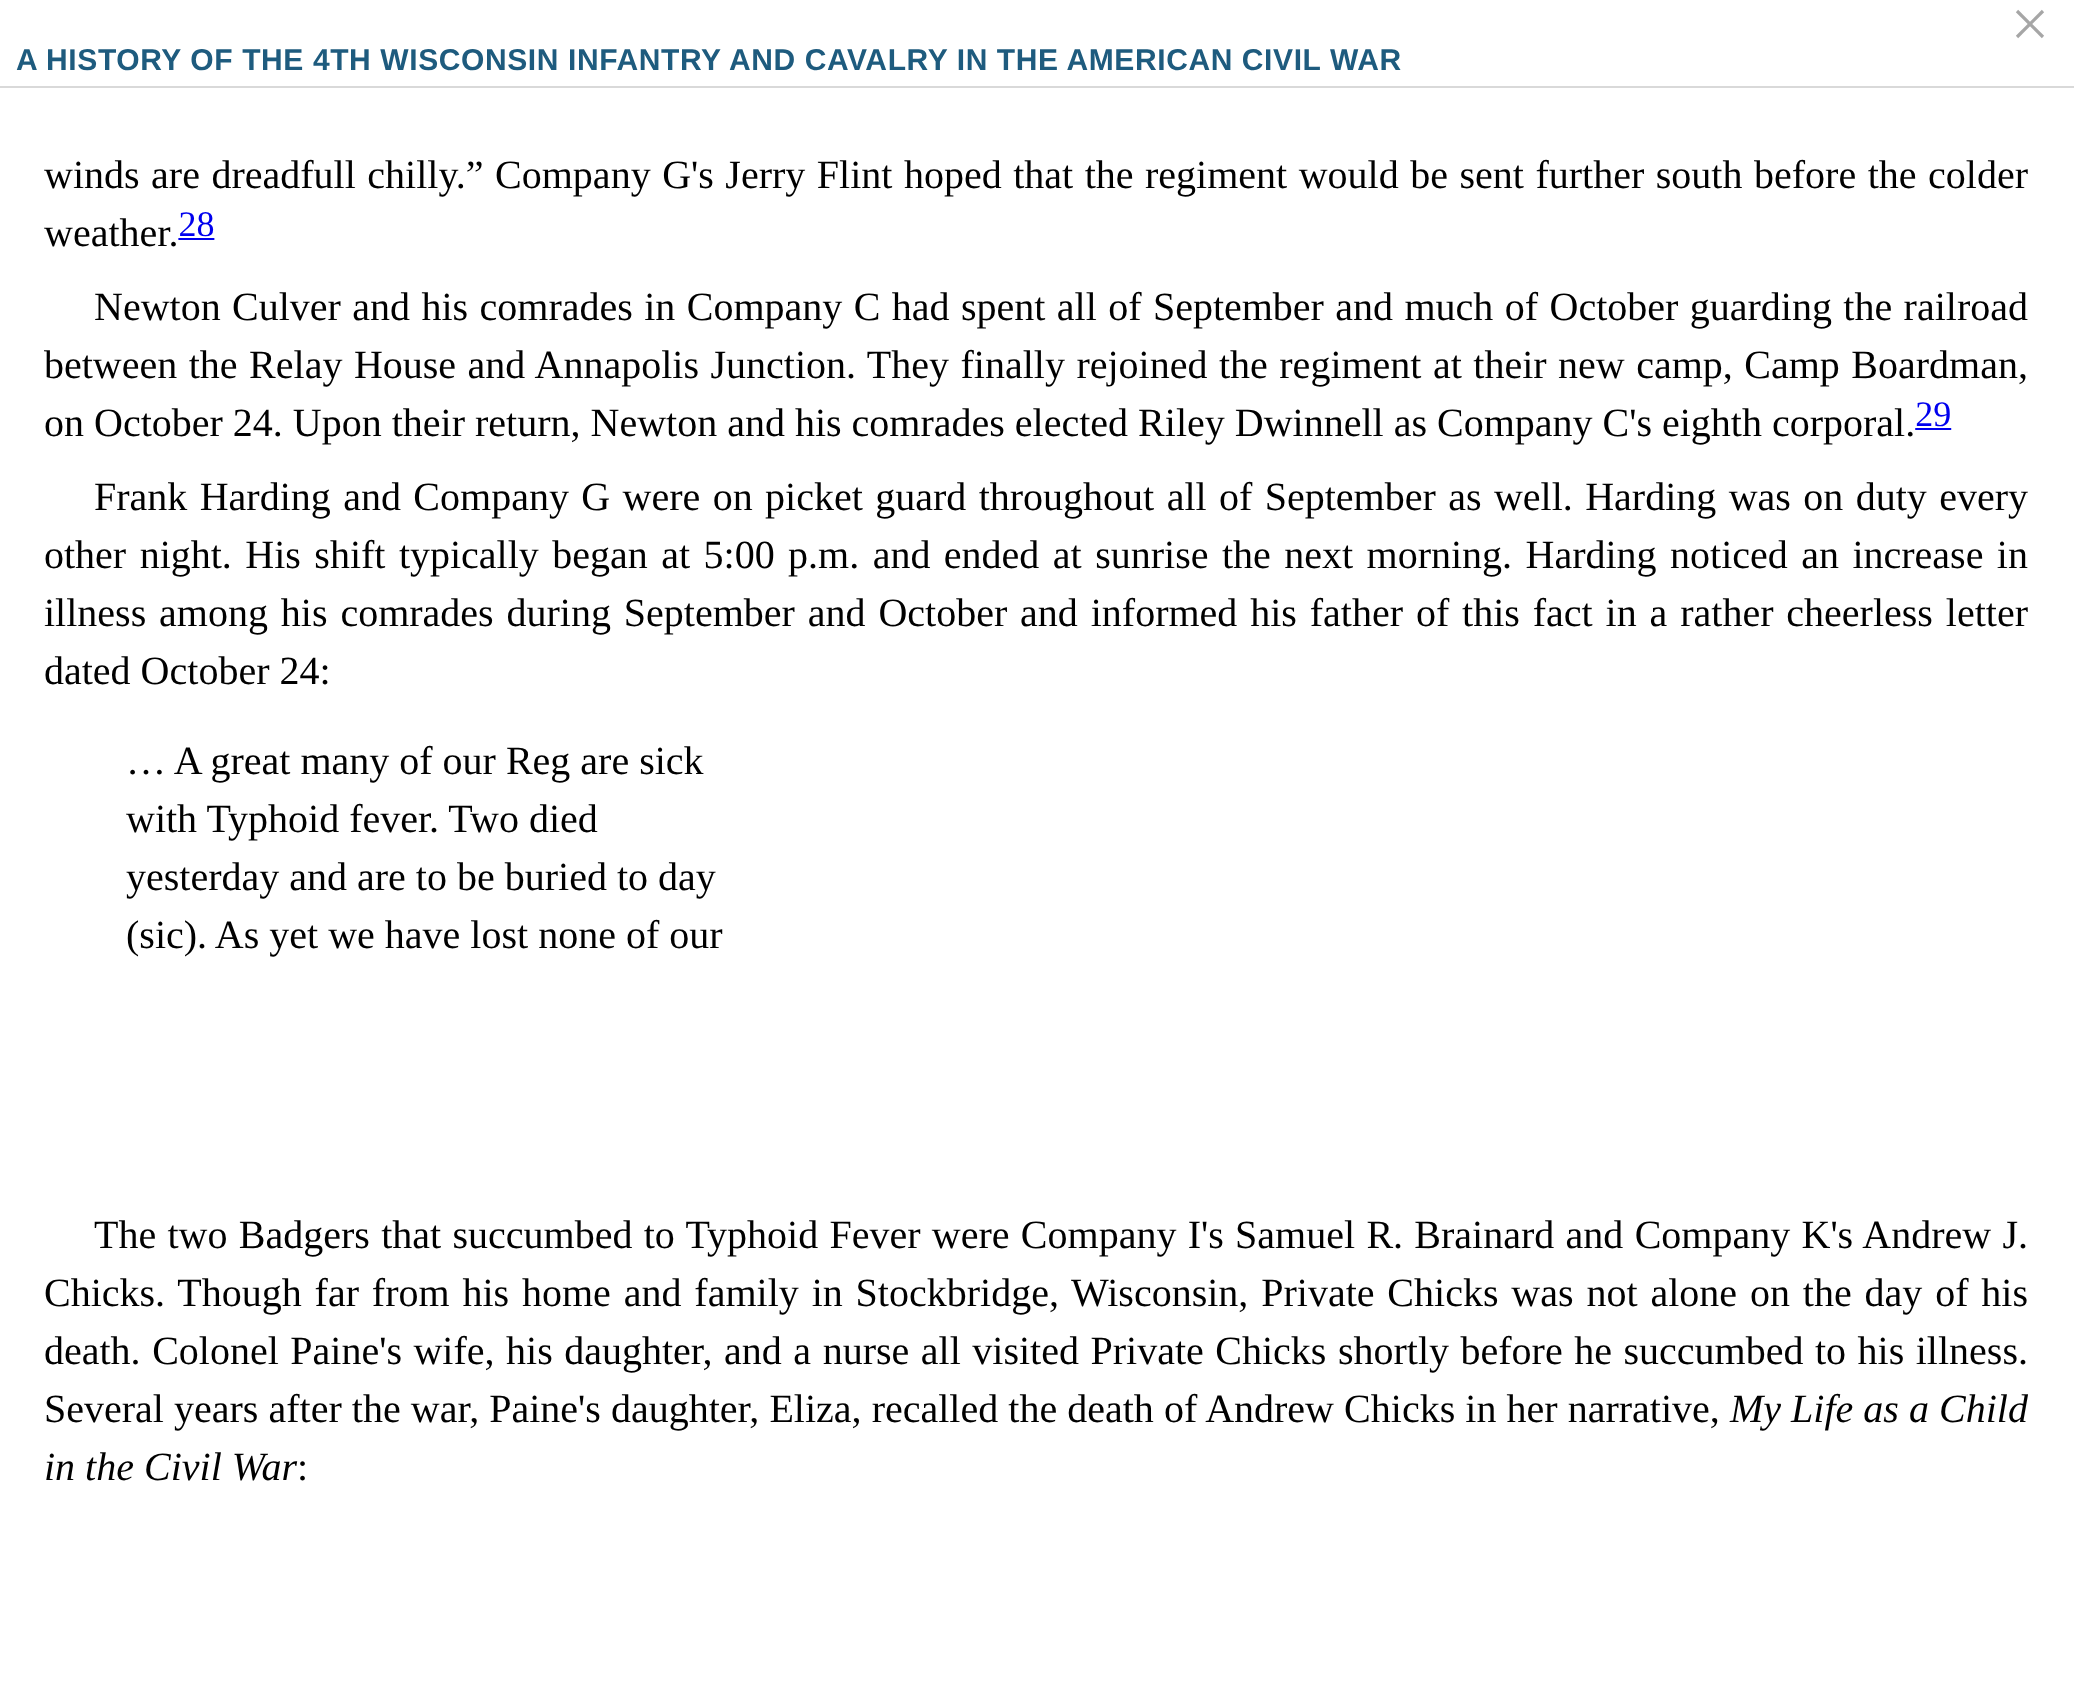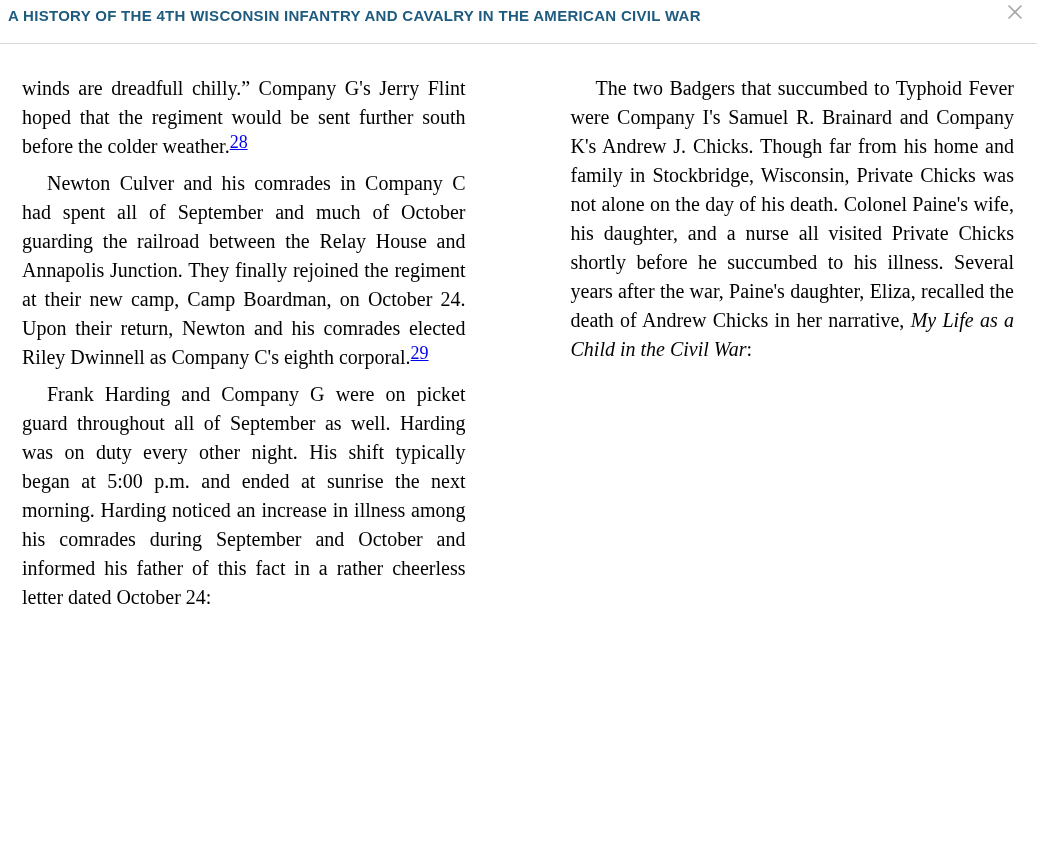--- a/index.html
+++ b/index.html
@@ -9,34 +9,34 @@
     --border-color:#d9d9d9;
     --close-color:#a6a6a6;
   }
   *{box-sizing:border-box;}
   html,body{margin:0;padding:0;}
   body{
     width:1037px;height:846px;overflow:hidden;background:#ffffff;
     font-family:"Liberation Serif","DejaVu Serif",serif;color:var(--body-text);
   }
   .reader-header{
-    position:relative;height:44px;padding:7px 44px 0 8px;
+    position:relative;height:44px;padding:22px 44px 0 8px;
     border-bottom:1px solid var(--border-color);background:#ffffff;
   }
   .reader-title{
     font-family:"Liberation Sans","DejaVu Sans",sans-serif;
     font-weight:bold;font-size:15px;letter-spacing:.3px;
     color:var(--title-color);white-space:nowrap;
   }
   .close-btn{
     position:absolute;top:2px;right:12px;width:20px;height:20px;
     border:none;background:none;padding:2px;cursor:pointer;line-height:0;
   }
   .page{
-    display:flex;gap:105px;padding:30px 23px 0 22px;
+    display:flex;gap:105px;padding:30px 23px 0 22px;flex-direction:column;
   }
   .column{flex:1;min-width:0;}
   .paragraph{
     font-size:20px;line-height:29px;margin:0 0 8px 0;
     text-align:justify;
   }
   .paragraph.indent{text-indent:25px;}
   .quote{
     font-size:20px;line-height:29px;margin:16px 30px 16px 41px;
     text-align:left;white-space:pre-line;
@@ -56,17 +56,21 @@
       <line x1="14.5" y1="1.5" x2="1.5" y2="14.5" stroke="#a6a6a6" stroke-width="1.6"></line>
     </svg>
   </button>
 </header>
 
 <main class="page">
   <div class="column">
       <div class="paragraph"><span>winds are dreadfull chilly.” Company G's Jerry Flint hoped that the regiment would be sent further south before the colder weather.</span><sup class="fn"><a href="#" class="fn-link">28</a></sup></div>
       <div class="paragraph indent"><span>Newton Culver and his comrades in Company C had spent all of September and much of October guarding the railroad between the Relay House and Annapolis Junction. They finally rejoined the regiment at their new camp, Camp Boardman, on October 24. Upon their return, Newton and his comrades elected Riley Dwinnell as Company C's eighth corporal.</span><sup class="fn"><a href="#" class="fn-link">29</a></sup></div>
       <div class="paragraph indent"><span>Frank Harding and Company G were on picket guard throughout all of September as well. Harding was on duty every other night. His shift typically began at 5:00 p.m. and ended at sunrise the next morning. Harding noticed an increase in illness among his comrades during September and October and informed his father of this fact in a rather cheerless letter dated October 24:</span></div>
+      <div class="quote"><span>… A great many of our Reg are sick
+with Typhoid fever. Two died
+yesterday and are to be buried to day
+(sic). As yet we have lost none of our</span></div>
     </div>
   <div class="column">
       <div class="paragraph indent"><span>The two Badgers that succumbed to Typhoid Fever were Company I's Samuel R. Brainard and Company K's Andrew J. Chicks. Though far from his home and family in Stockbridge, Wisconsin, Private Chicks was not alone on the day of his death. Colonel Paine's wife, his daughter, and a nurse all visited Private Chicks shortly before he succumbed to his illness. Several years after the war, Paine's daughter, Eliza, recalled the death of Andrew Chicks in her narrative, </span><em>My Life as a Child in the Civil War</em><span>:</span></div>
     </div>
 </main>
 
 </body></html>

